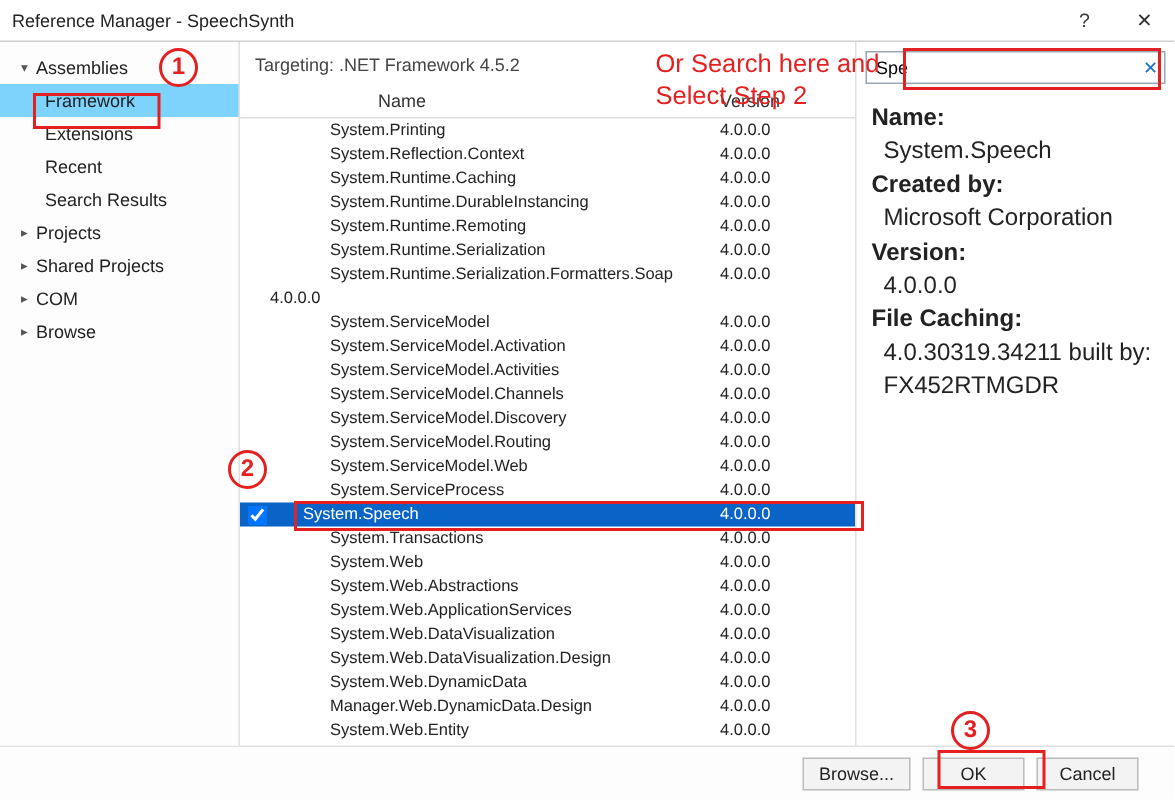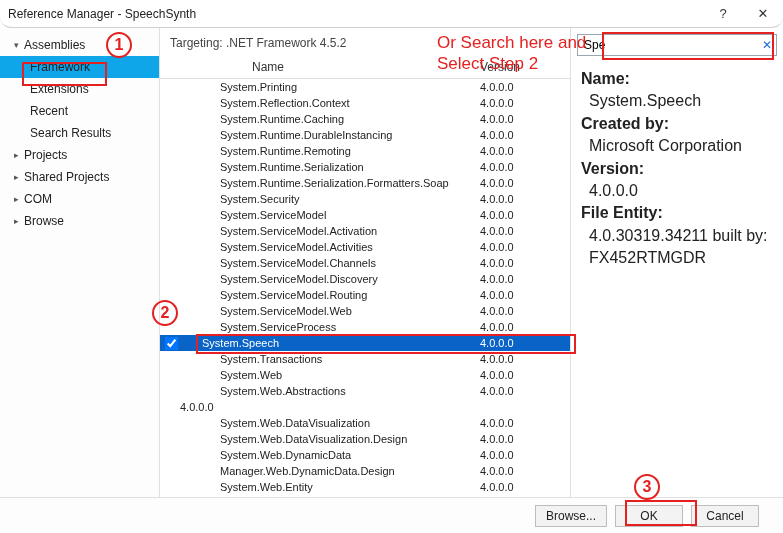--- a/index.html
+++ b/index.html
@@ -14,21 +14,20 @@
     overflow: hidden;
     position: relative;
   }
   .titlebar {
     display: flex;
     align-items: center;
     height: 28px;
     border-bottom: 1px solid #d0d0d0;
     background: #fff;
     padding-left: 8px;
-    border-radius: 11px;
   }
   .titlebar .title { flex: 1; font-size: 12px; }
   .titlebar .winbtn {
     width: 40px; height: 28px; display: flex; align-items: center; justify-content: center;
     font-size: 13px; color: #333;
   }
   .content {
     display: flex;
     height: calc(100% - 28px - 36px);
   }
@@ -41,21 +40,21 @@
   .side-item {
     display: flex; align-items: center;
     padding: 4px 10px 4px 14px;
     cursor: default;
   }
   .side-item .tri {
     width: 10px; display: inline-block; font-size: 9px; color: #555;
   }
   .side-item.leaf { padding-left: 30px; }
   .side-item.selected {
-    background: #0ea5e9;
+    background: #7dd3fc;
   }
   .middle {
     flex: 1;
     display: flex;
     flex-direction: column;
   }
   .targeting {
     padding: 8px 10px 6px 10px;
     color: #444;
   }
@@ -245,21 +244,20 @@
           <span class="nm">System.Runtime.Serialization</span>
           <span class="ver">4.0.0.0</span>
         </div>
         <div class="row">
           <span class="chk"></span>
           <span class="nm">System.Runtime.Serialization.Formatters.Soap</span>
           <span class="ver">4.0.0.0</span>
         </div>
         <div class="row">
           <span class="chk"></span>
-          <span class="nm">System.Security</span>
           <span class="ver">4.0.0.0</span>
         </div>
         <div class="row">
           <span class="chk"></span>
           <span class="nm">System.ServiceModel</span>
           <span class="ver">4.0.0.0</span>
         </div>
         <div class="row">
           <span class="chk"></span>
           <span class="nm">System.ServiceModel.Activation</span>
@@ -312,20 +310,21 @@
           <span class="nm">System.Web</span>
           <span class="ver">4.0.0.0</span>
         </div>
         <div class="row">
           <span class="chk"></span>
           <span class="nm">System.Web.Abstractions</span>
           <span class="ver">4.0.0.0</span>
         </div>
         <div class="row">
           <span class="chk"></span>
+          <span class="nm">System.Web.ApplicationServices</span>
           <span class="ver">4.0.0.0</span>
         </div>
         <div class="row">
           <span class="chk"></span>
           <span class="nm">System.Web.DataVisualization</span>
           <span class="ver">4.0.0.0</span>
         </div>
         <div class="row">
           <span class="chk"></span>
           <span class="nm">System.Web.DataVisualization.Design</span>
@@ -356,21 +355,21 @@
         <span class="xicon">✕</span>
       </div>
     </div>
     <div class="details">
       <div><span class="lbl">Name:</span></div>
       <div style="padding-left:8px">System.Speech</div>
       <div><span class="lbl">Created by:</span></div>
       <div style="padding-left:8px">Microsoft Corporation</div>
       <div><span class="lbl">Version:</span></div>
       <div style="padding-left:8px">4.0.0.0</div>
-      <div><span class="lbl">File Entity:</span></div>
+      <div><span class="lbl">File Caching:</span></div>
       <div style="padding-left:8px">4.0.30319.34211 built by: FX452RTMGDR</div>
     </div>
   </div>
 </div>
 
 <div class="footer">
   <div class="btn">Browse...</div>
   <div class="btn">OK</div>
   <div class="btn">Cancel</div>
 </div>

